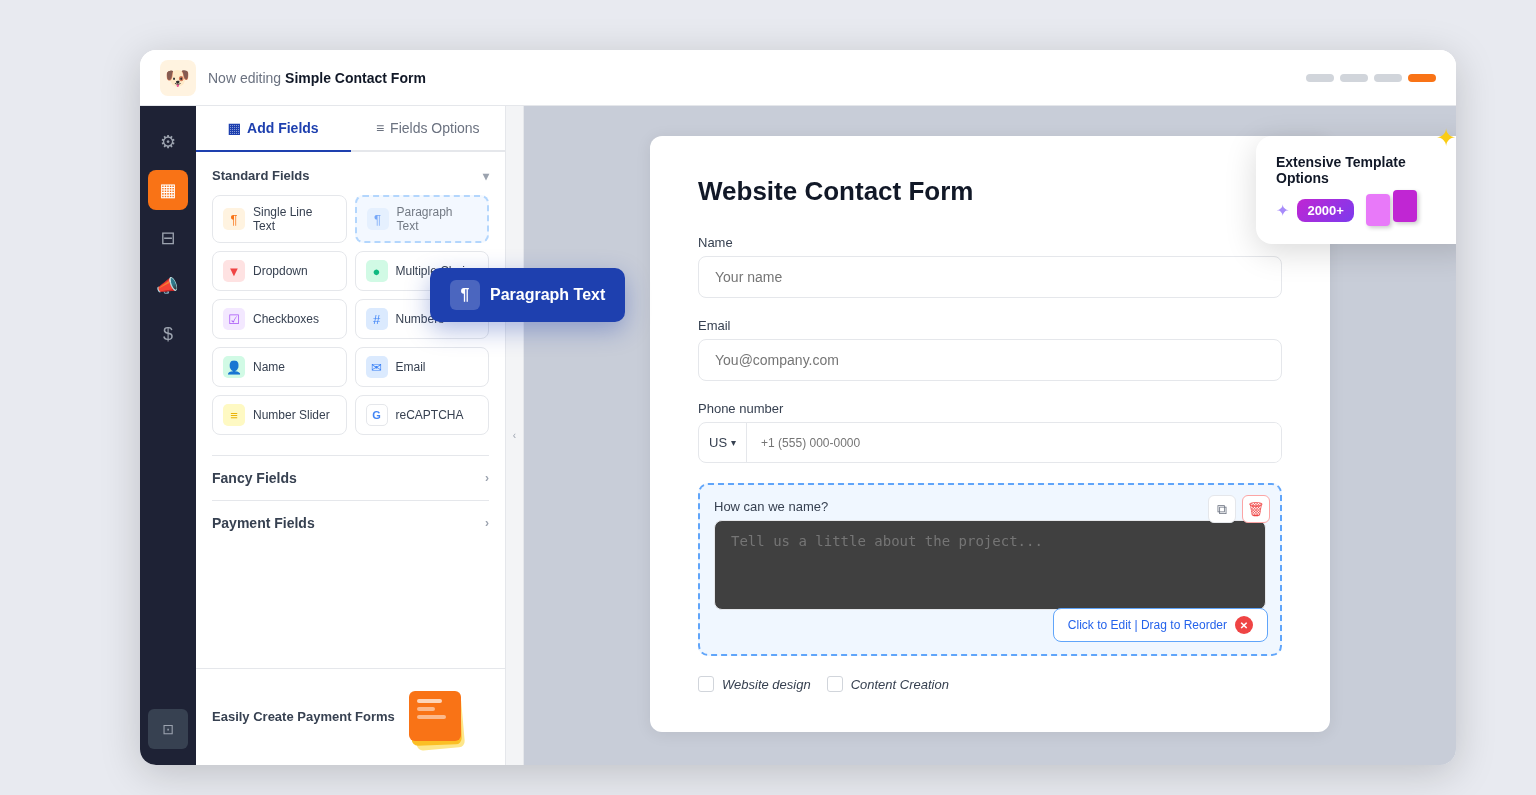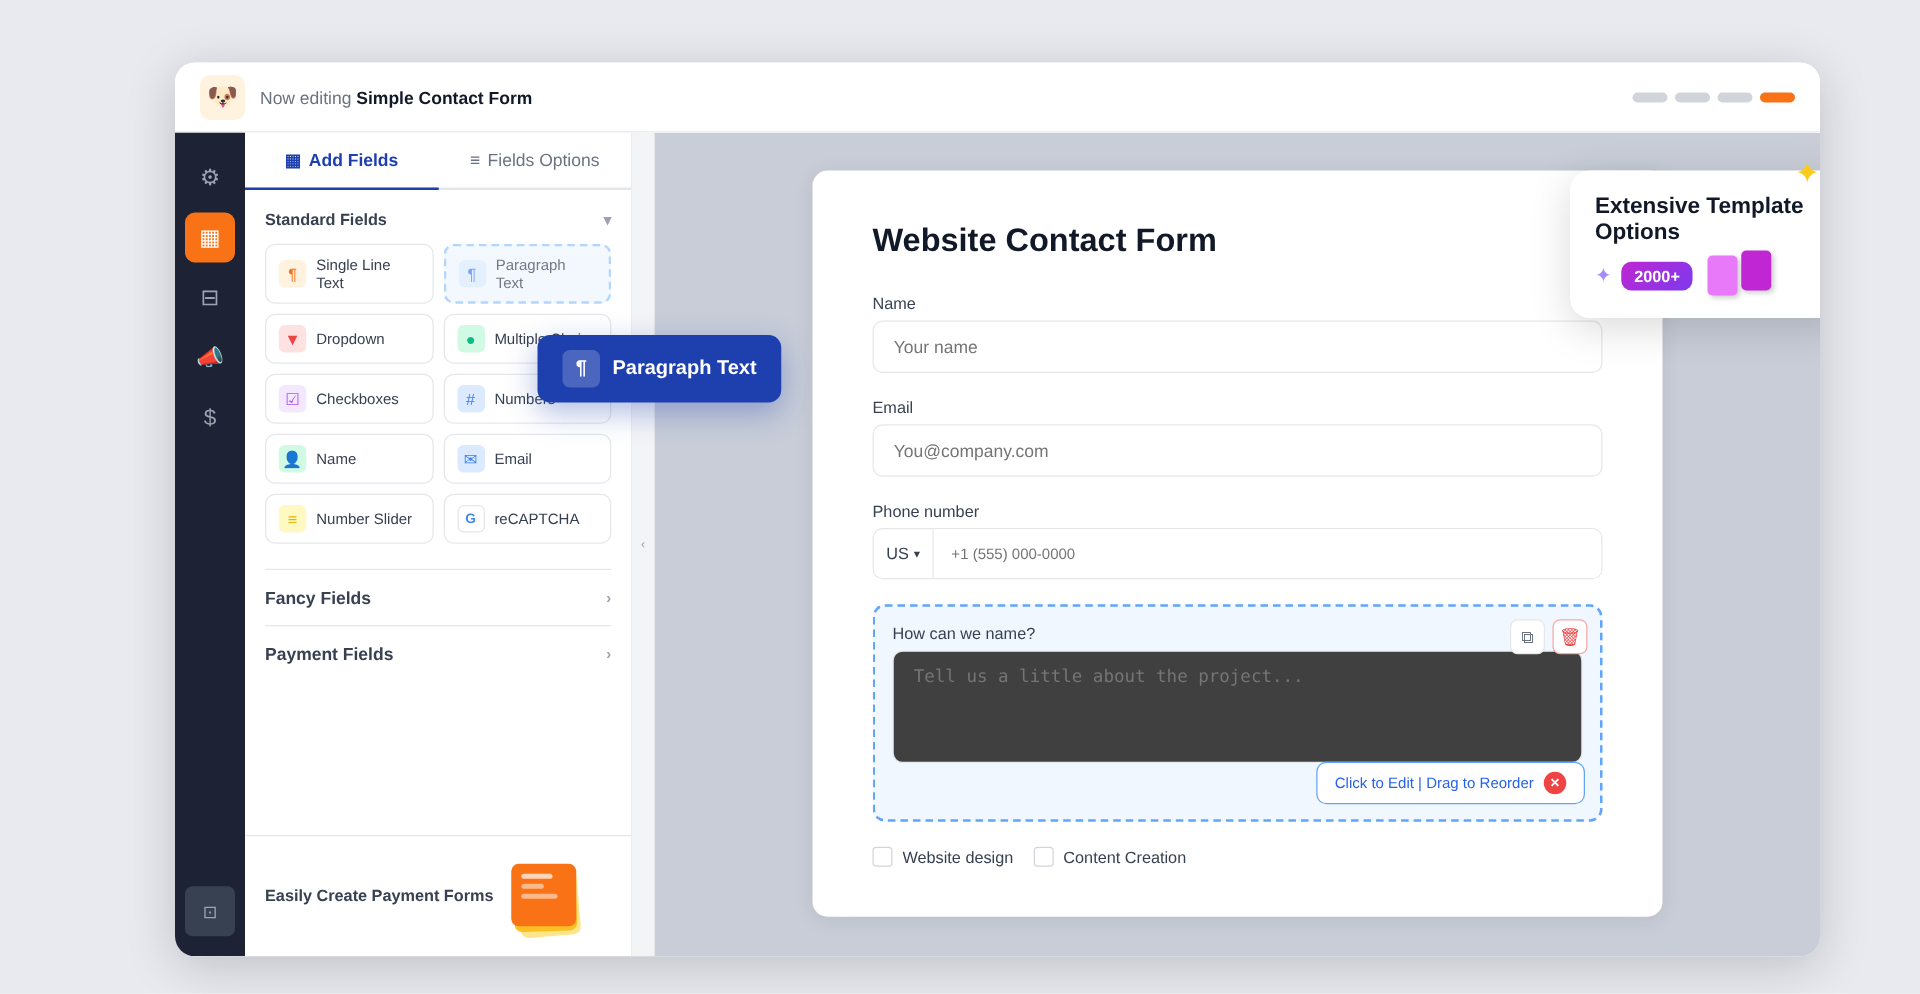--- a/index.html
+++ b/index.html
@@ -424,20 +424,21 @@
     }
 
     
     .services-section {
       margin-top: 8px;
     }
     .services-checkboxes {
       display: flex;
       gap: 16px;
       flex-wrap: wrap;
+      font-style: italic;
     }
     .service-checkbox {
       display: flex;
       align-items: center;
       gap: 8px;
       font-size: 13px;
       color: #374151;
     }
     .checkbox-box {
       width: 16px;
@@ -489,21 +490,21 @@
       z-index: 10;
     }
     .promo-star {
       position: absolute;
       top: -12px;
       right: 20px;
       font-size: 24px;
       color: #facc15;
     }
     .promo-title {
-      font-size: 18px;
+      font-size: 14px;
       font-weight: 700;
       color: #111827;
       margin-bottom: 4px;
     }
     .promo-badge {
       display: inline-flex;
       align-items: center;
       gap: 4px;
       background: linear-gradient(135deg, #c026d3, #7c3aed);
       color: #fff;

